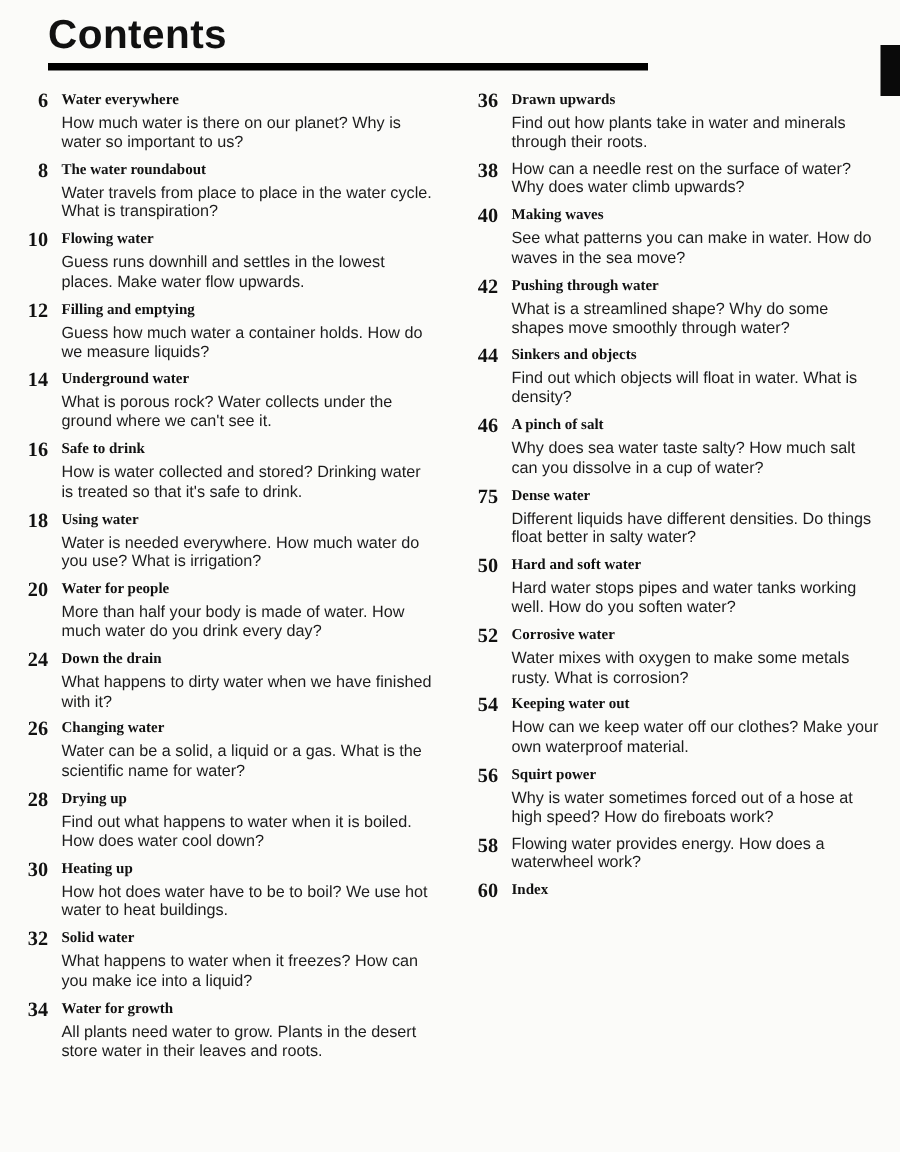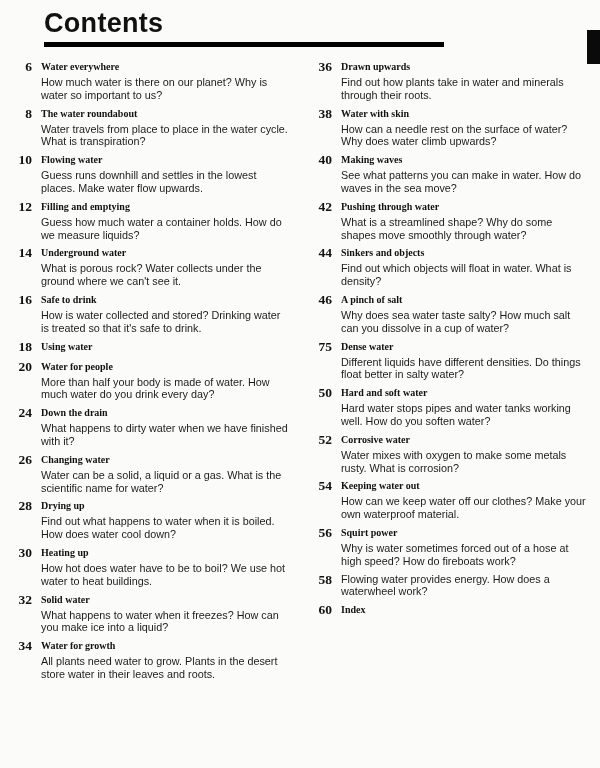--- a/index.html
+++ b/index.html
@@ -9,21 +9,21 @@
     font-family: "Liberation Sans", sans-serif;
     color: #111;
   }
   .page {
     position: relative;
     width: 600px; height: 768px;
     background: #fbfbf9;
     overflow: hidden;
     box-sizing: border-box;
   }
-  .page-header { padding: 8px 0 0 44px; }
+  .page-header { padding: 8px 0 0 32px; }
   .page-title {
     margin: 0;
     font-size: 27px;
     font-weight: bold;
     letter-spacing: 0.3px;
     font-family: "Liberation Sans", sans-serif;
   }
   .title-rule {
     height: 5px;
     width: 400px;
@@ -124,20 +124,21 @@
     <div class="body">
       <div class="entry-title">Safe to drink</div>
       <div class="entry-desc">How is water collected and stored? Drinking water is treated so that it's safe to drink.</div>
     </div>
   </div>
 
   <div class="entry">
     <div class="num">18</div>
     <div class="body">
       <div class="entry-title">Using water</div>
+      <div class="entry-desc">Water is needed everywhere. How much water do you use? What is irrigation?</div>
     </div>
   </div>
 
   <div class="entry">
     <div class="num">20</div>
     <div class="body">
       <div class="entry-title">Water for people</div>
       <div class="entry-desc">More than half your body is made of water. How much water do you drink every day?</div>
     </div>
   </div>
@@ -196,21 +197,20 @@
     <div class="num">36</div>
     <div class="body">
       <div class="entry-title">Drawn upwards</div>
       <div class="entry-desc">Find out how plants take in water and minerals through their roots.</div>
     </div>
   </div>
 
   <div class="entry">
     <div class="num">38</div>
     <div class="body">
-      <div class="entry-title">Water with skin</div>
       <div class="entry-desc">How can a needle rest on the surface of water? Why does water climb upwards?</div>
     </div>
   </div>
 
   <div class="entry">
     <div class="num">40</div>
     <div class="body">
       <div class="entry-title">Making waves</div>
       <div class="entry-desc">See what patterns you can make in water. How do waves in the sea move?</div>
     </div>

